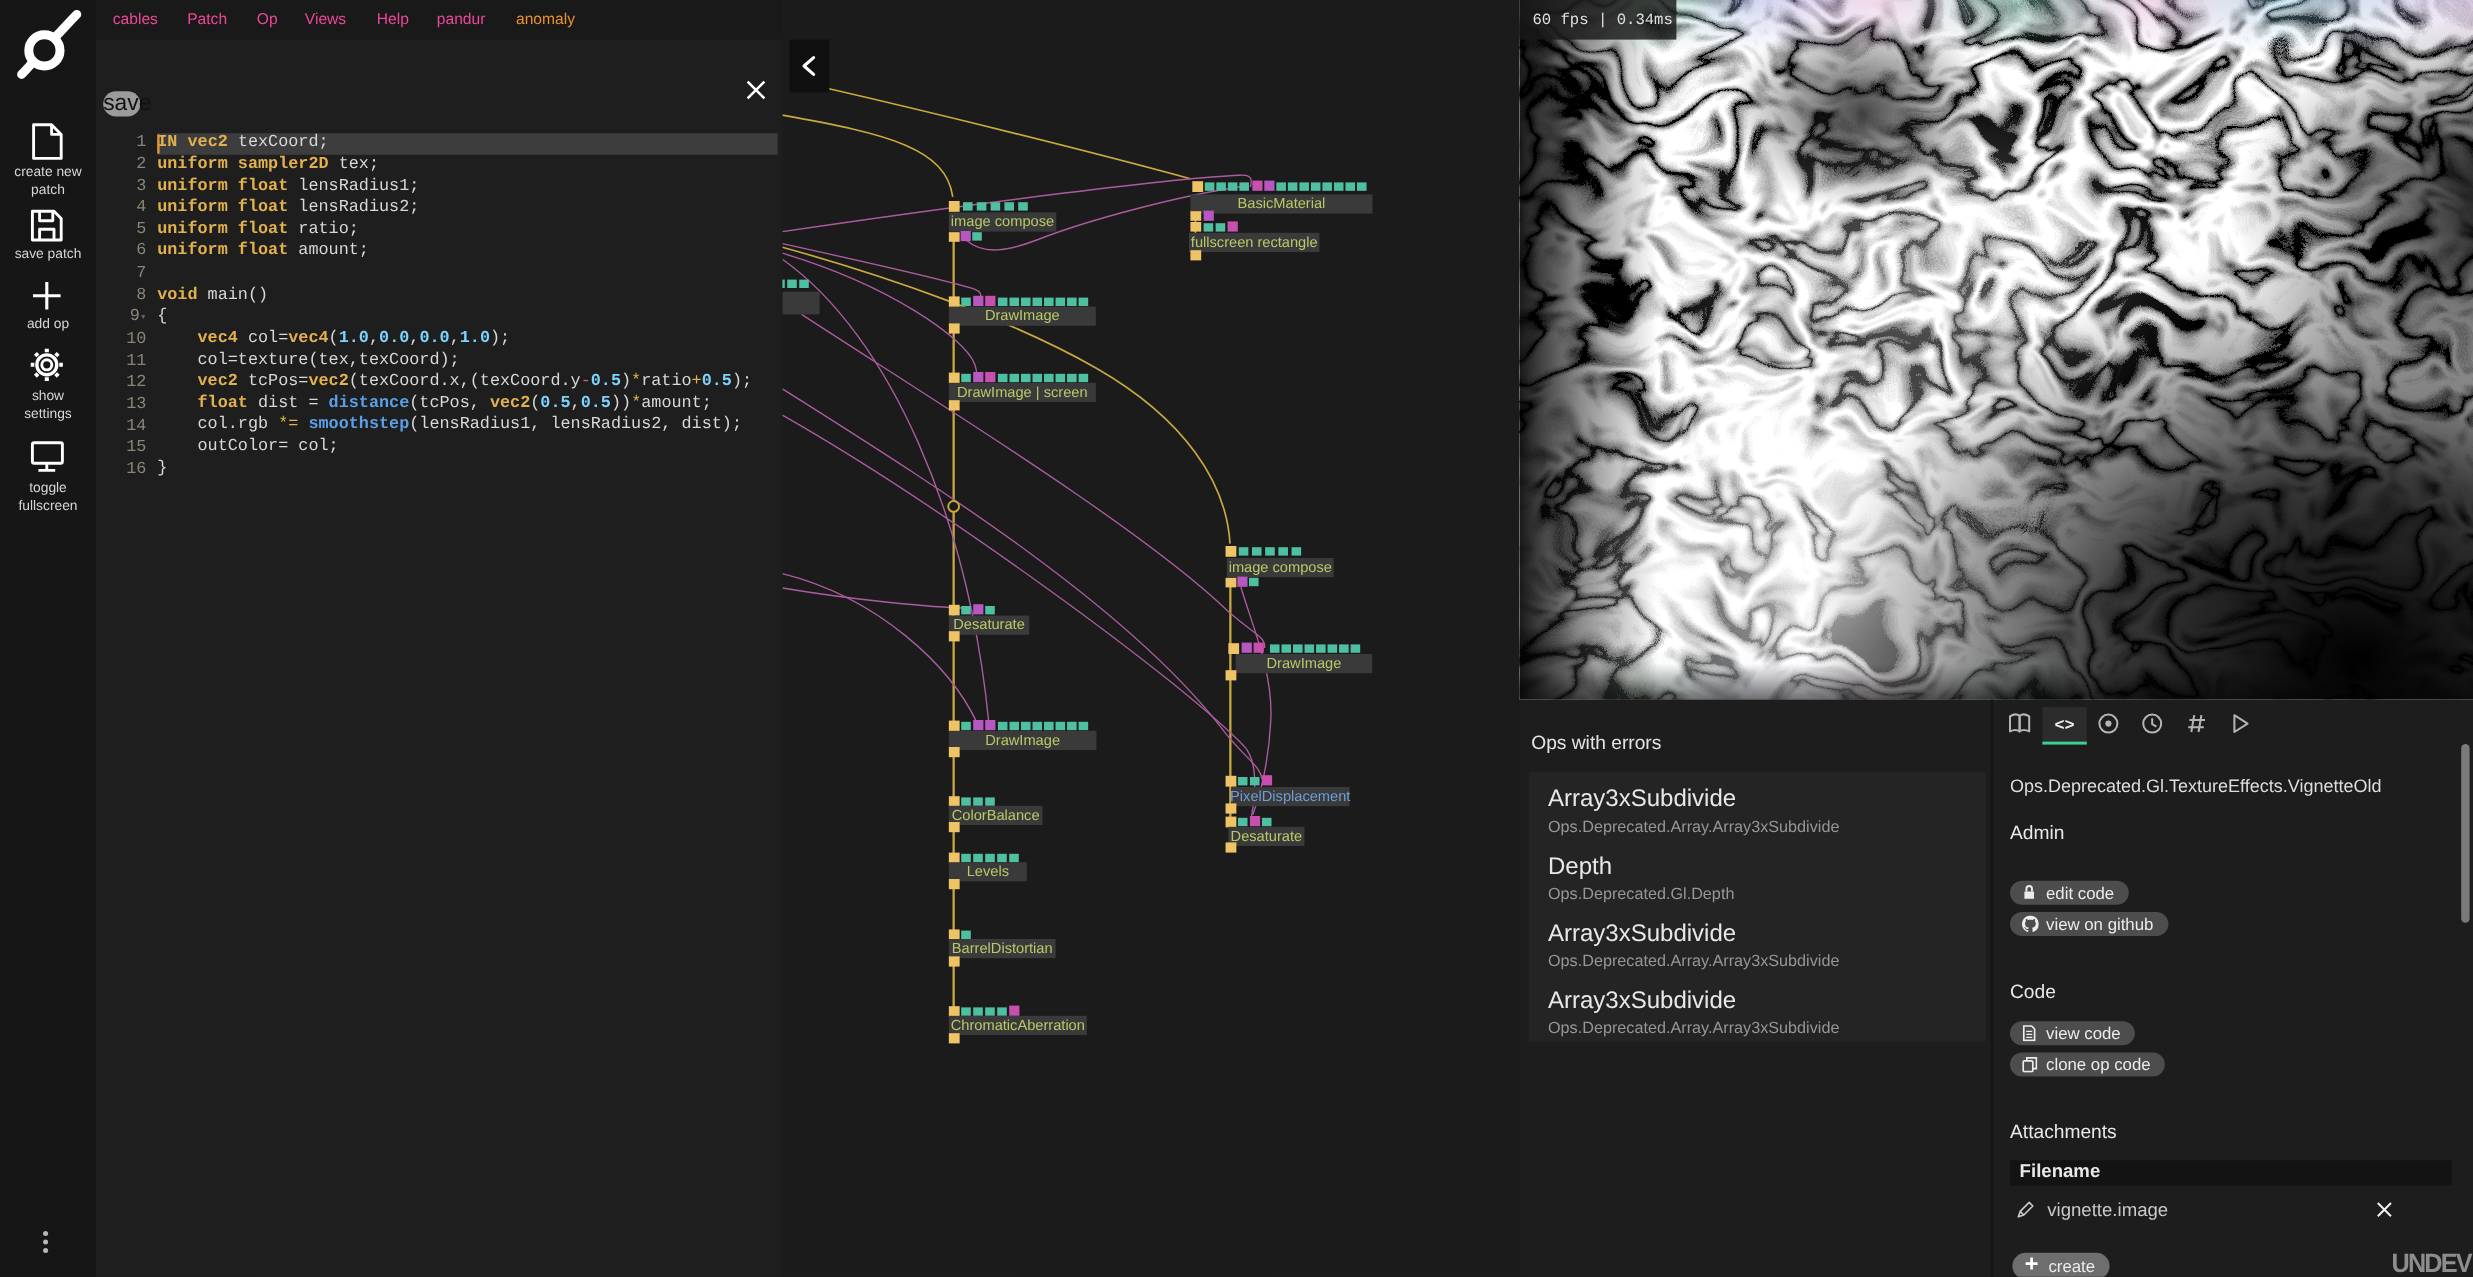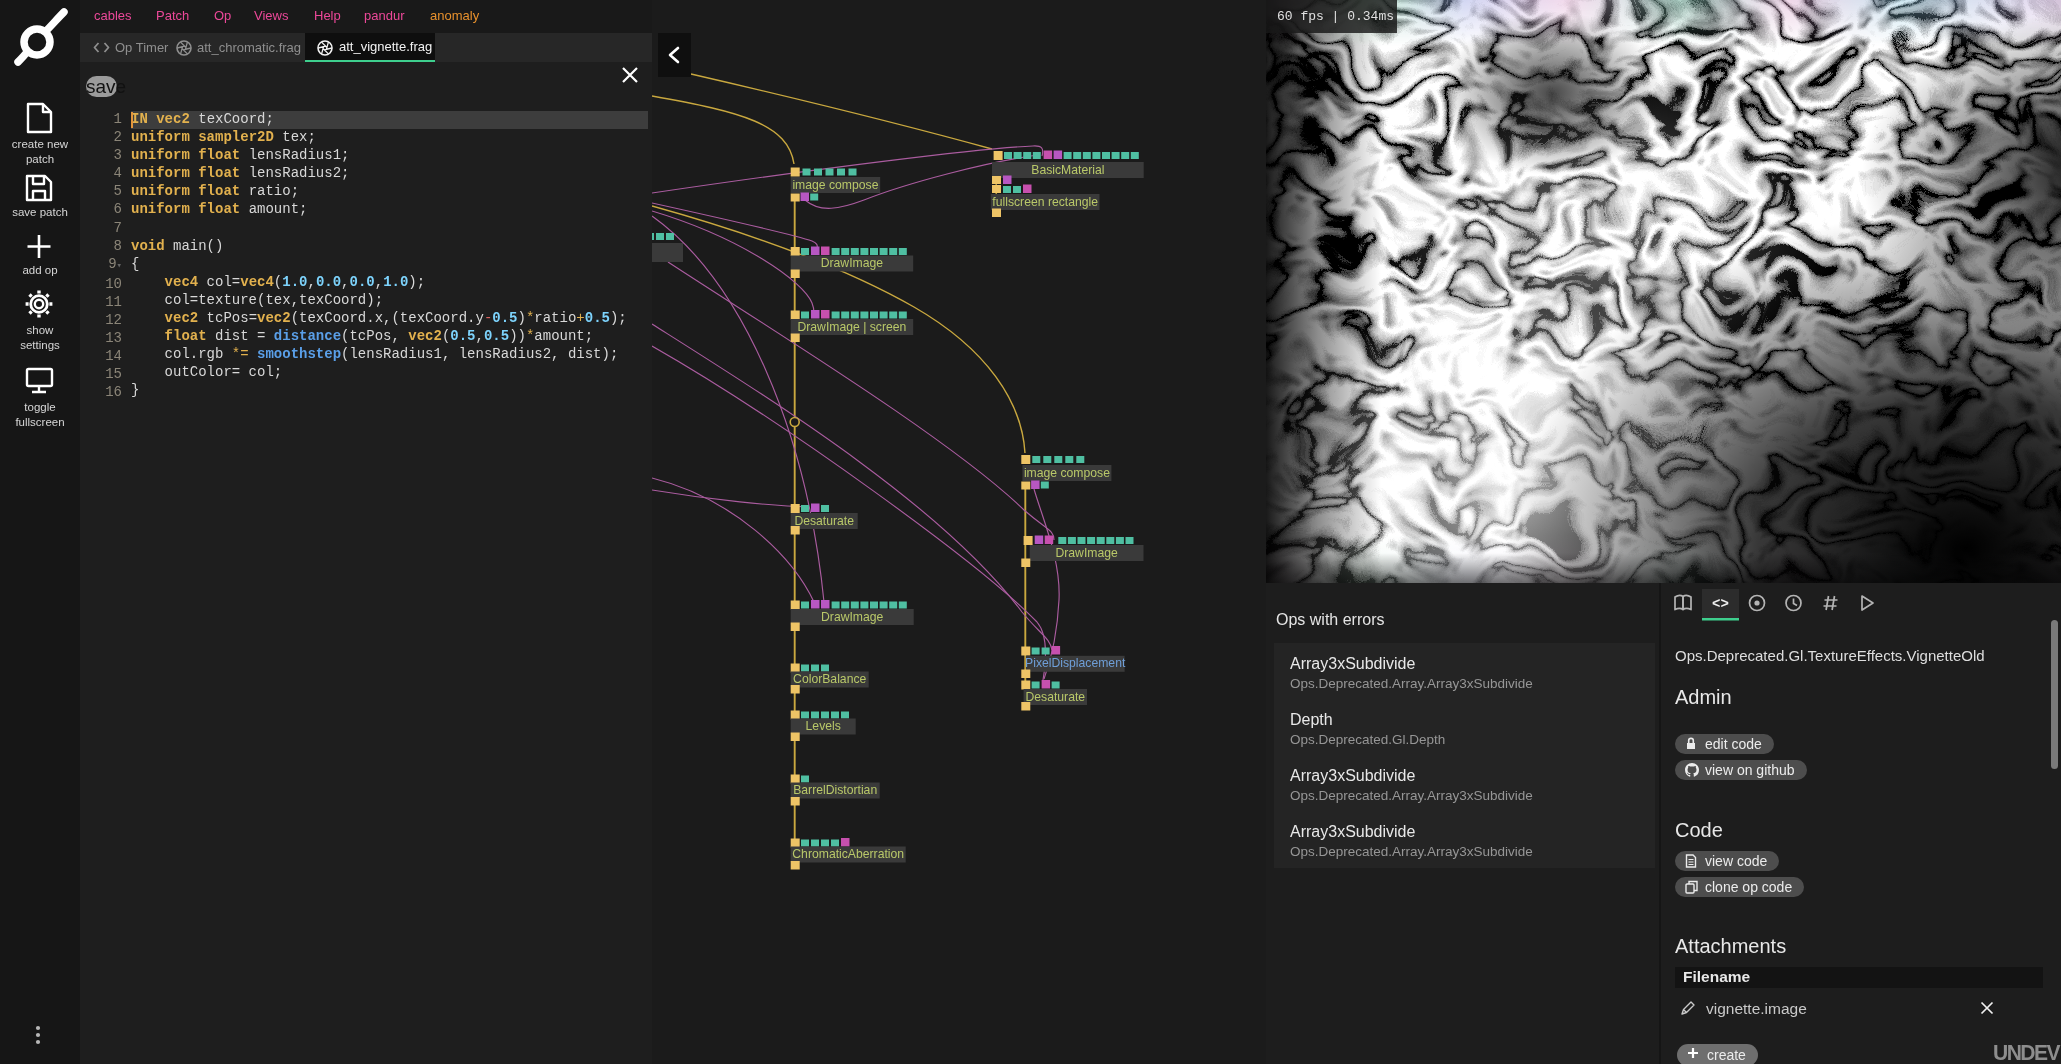--- a/index.html
+++ b/index.html
@@ -42,23 +42,23 @@
   #collapse { position:absolute; left:6px; top:33px; width:33px; height:44px; background:#0f0f0f; }
 
   
   #render { left:1266px; top:0; width:795px; height:583px; background:#888; overflow:hidden; }
   #fps { position:absolute; left:0; top:0; width:131px; height:33px; background:rgba(24,24,24,0.82);
     color:#e0e0e0; font-family:"Liberation Mono", monospace; font-size:13px; line-height:33px; padding-left:11px; white-space:nowrap; }
 
   
   #bottomright { left:1266px; top:583px; width:795px; height:481px; background:#1d1d1d; }
   #opserr { position:absolute; left:8px; top:60px; width:381px; height:225px; background:#242424; }
-  .opname { color:#e8e8e8; font-size:16px; }
+  .opname { color:#e8e8e8; font-size:20px; }
   .opsub { color:#969696; font-size:13.5px; }
-  h3.rp { color:#e8e8e8; font-size:20px; font-weight:normal; }
+  h3.rp { color:#e8e8e8; font-size:16px; font-weight:normal; }
   .pill { position:absolute; background:#4d4d4d; border-radius:11px; color:#ececec; font-size:14px;
      line-height:20px; padding:0 12px 0 30px; height:20px; }
   .pill svg { position:absolute; left:10px; top:3px; }
 </style>
 </head>
 <body>
 <div id="root">
 
   <div id="sidebar" class="abs">
     <svg width="80" height="1064" style="position:absolute;left:0;top:0">
@@ -115,42 +115,20 @@
     <span class="mitem" style="left:14px">cables</span>
     <span class="mitem" style="left:76px">Patch</span>
     <span class="mitem" style="left:134px">Op</span>
     <span class="mitem" style="left:174px">Views</span>
     <span class="mitem" style="left:234px">Help</span>
     <span class="mitem" style="left:284px">pandur</span>
     <span class="mitem" style="left:350px; color:#e8912d">anomaly</span>
   </div>
 
   <div id="editor" class="abs">
-    <div id="tabrow">
-      <svg class="abs" style="left:13px;top:8px" width="17" height="13">
-          <path d="M 5.5,2 L 1.5,6.5 L 5.5,11 M 11.5,2 L 15.5,6.5 L 11.5,11" stroke="#8f8f8f" stroke-width="1.8" fill="none" stroke-linejoin="round"></path>
-        </svg>
-        <span class="tab" style="left:35px">Op Timer</span>
-      <svg class="abs" style="left:96px;top:7px" width="16" height="16" viewBox="0 0 16 16">
-        <circle cx="8" cy="8" r="7" fill="none" stroke="#8f8f8f" stroke-width="1.6"></circle>
-        <g stroke="#8f8f8f" stroke-width="1.3">
-            <path d="M 14.80,8.00 L 7.48,9.93 M 11.40,13.89 L 6.07,8.52 M 4.60,13.89 L 6.59,6.59 M 1.20,8.00 L 8.52,6.07 M 4.60,2.11 L 9.93,7.48 M 11.40,2.11 L 9.41,9.41"></path>
-          </g>
-      </svg>
-      <span class="tab" style="left:117px">att_chromatic.frag</span>
-      <div id="tabactive">
-        <svg class="abs" style="left:12px;top:7px" width="16" height="16" viewBox="0 0 16 16">
-          <circle cx="8" cy="8" r="7" fill="none" stroke="#f2f2f2" stroke-width="1.6"></circle>
-          <g stroke="#f2f2f2" stroke-width="1.3">
-              <path d="M 14.80,8.00 L 7.48,9.93 M 11.40,13.89 L 6.07,8.52 M 4.60,13.89 L 6.59,6.59 M 1.20,8.00 L 8.52,6.07 M 4.60,2.11 L 9.93,7.48 M 11.40,2.11 L 9.41,9.41"></path>
-            </g>
-        </svg>
-        <span style="margin-left:34px">att_vignette.frag</span>
-      </div>
-    </div>
     <div id="savebtn">save</div>
     <svg id="closex">
         <path d="M 3,3 L 17,17 M 17,3 L 3,17" stroke="#ffffff" stroke-width="2.2"></path>
       </svg>
     <div id="codearea">
       <div id="curline"></div>
       <div id="gutter">1<br>2<br>3<br>4<br>5<br>6<br>7<br>8<br>9<span style="color:#666;font-size:9px">▾</span><br>10<br>11<br>12<br>13<br>14<br>15<br>16</div>
       <div id="code"><span class="k">IN</span> <span class="k">vec2</span> texCoord;
 <span class="k">uniform</span> <span class="k">sampler2D</span> tex;
 <span class="k">uniform</span> <span class="k">float</span> lensRadius1;

